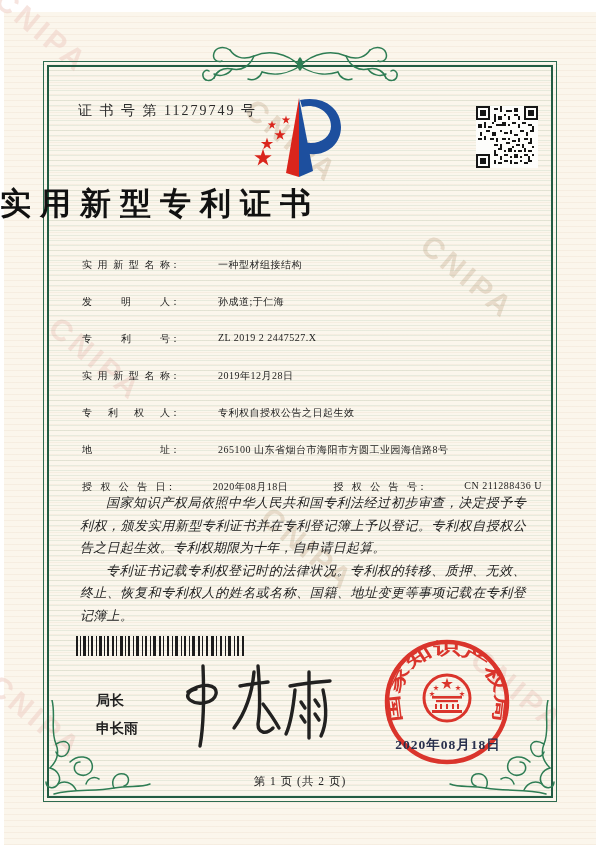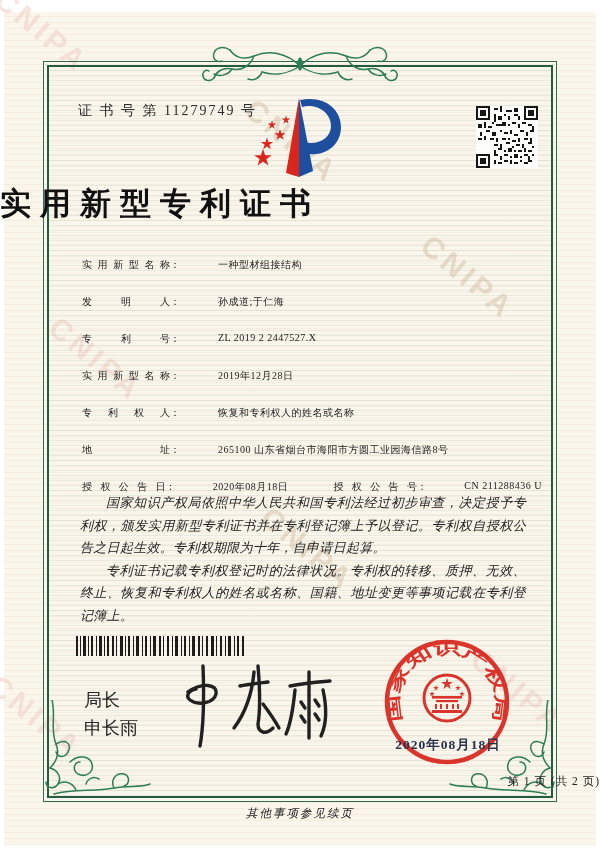--- a/index.html
+++ b/index.html
@@ -36,34 +36,34 @@
   .fvalue { letter-spacing:0.5px;margin-left:34px; }
   .gd { display:inline-block; width:123px; }
   .paras {
     position:absolute; left:80px; top:492px; width:446px;
     font-size:13px; line-height:22.5px; color:#222;
     font-style:italic; text-align:justify; letter-spacing:0.3px;
   }
   .paras p { text-indent:2em;font-style:italic; }
   .barcode { position:absolute; left:76px; top:636px; }
   .signer {
-    position:absolute; left:84px; top:686px;
+    position:absolute; left:96px; top:686px;
     font-family:"Liberation Sans","DejaVu Sans",sans-serif;
-    font-size:18px; font-weight:normal; color:#222; line-height:28px;
+    font-size:14px; font-weight:bold; color:#222; line-height:28px;
   }
   .signature { position:absolute; left:158px; top:652px; }
   .seal { position:absolute; left:368px; top:630px; }
   .seal-date {
     position:absolute; left:372px; top:736px; width:152px; text-align:center;
     font-size:13.5px; font-weight:bold; color:#28304d; letter-spacing:1px; z-index:5;
   }
   .orn-top { position:absolute; left:190px; top:44px; }
   .orn-bl { position:absolute; left:42px; top:700px; }
   .orn-br { position:absolute; left:446px; top:700px; transform:scaleX(-1); }
-  .page-info { position:absolute; left:0; right:0; top:774px; text-align:right; font-size:11.5px; letter-spacing:1px; color:#222; }
+  .page-info { position:absolute; left:0; right:0; top:774px; text-align:center; font-size:11.5px; letter-spacing:1px; color:#222; }
   .cont-note { position:absolute; left:0; right:0; top:806px; text-align:center; font-size:11.5px; font-style:italic; letter-spacing:2px; color:#222; }
 </style>
 </head>
 <body>
 
 <div class="canvas">
   <div class="page">
 
     <div class="wm pink" style="left:-18px; top:2px;">CNIPA</div>
     <div class="wm tan" style="left:232px; top:112px;">CNIPA</div>
@@ -216,21 +216,21 @@
         <span class="fvalue">ZL 2019 2 2447527.X</span>
     </div>
     <div class="frow">
       <span class="flabel">实用新型名称</span>
         <span class="fcolon">：</span>
         <span class="fvalue">2019年12月28日</span>
     </div>
     <div class="frow">
       <span class="flabel">专利权人</span>
         <span class="fcolon">：</span>
-        <span class="fvalue">恢复和专利权人的姓名或名称</span>
+        <span class="fvalue">专利权自授权公告之日起生效</span>
     </div>
     <div class="frow">
       <span class="flabel">地址</span>
         <span class="fcolon">：</span>
         <span class="fvalue">265100 山东省烟台市海阳市方圆工业园海信路8号</span>
     </div>
     <div class="frow">
       <span class="flabel">授权公告日</span>
         <span class="fcolon">：</span>
         <span class="fvalue gd">2020年08月18日</span>
@@ -362,14 +362,13 @@
       <path d="M8 68 C16 70 20 78 16 84 C12 90 4 88 4 82"></path>
       <path d="M12 94 C32 88 52 92 72 88 C88 85 98 88 108 84"></path>
       <path d="M72 88 C68 80 74 72 82 74 C88 76 88 84 82 86"></path>
       <path d="M34 90 C30 82 22 80 16 84"></path>
       <path d="M28 62 C36 54 48 56 50 64 C52 72 44 78 36 74 C30 70 32 62 38 62"></path>
       <path d="M44 84 C46 78 52 76 57 79"></path>
     </g>
   </svg>
 
   <div class="page-info">第 1 页 (共 2 页)</div>
-  <div class="cont-note">其他事项参见续页</div>
 </div>
 
 </body></html>

